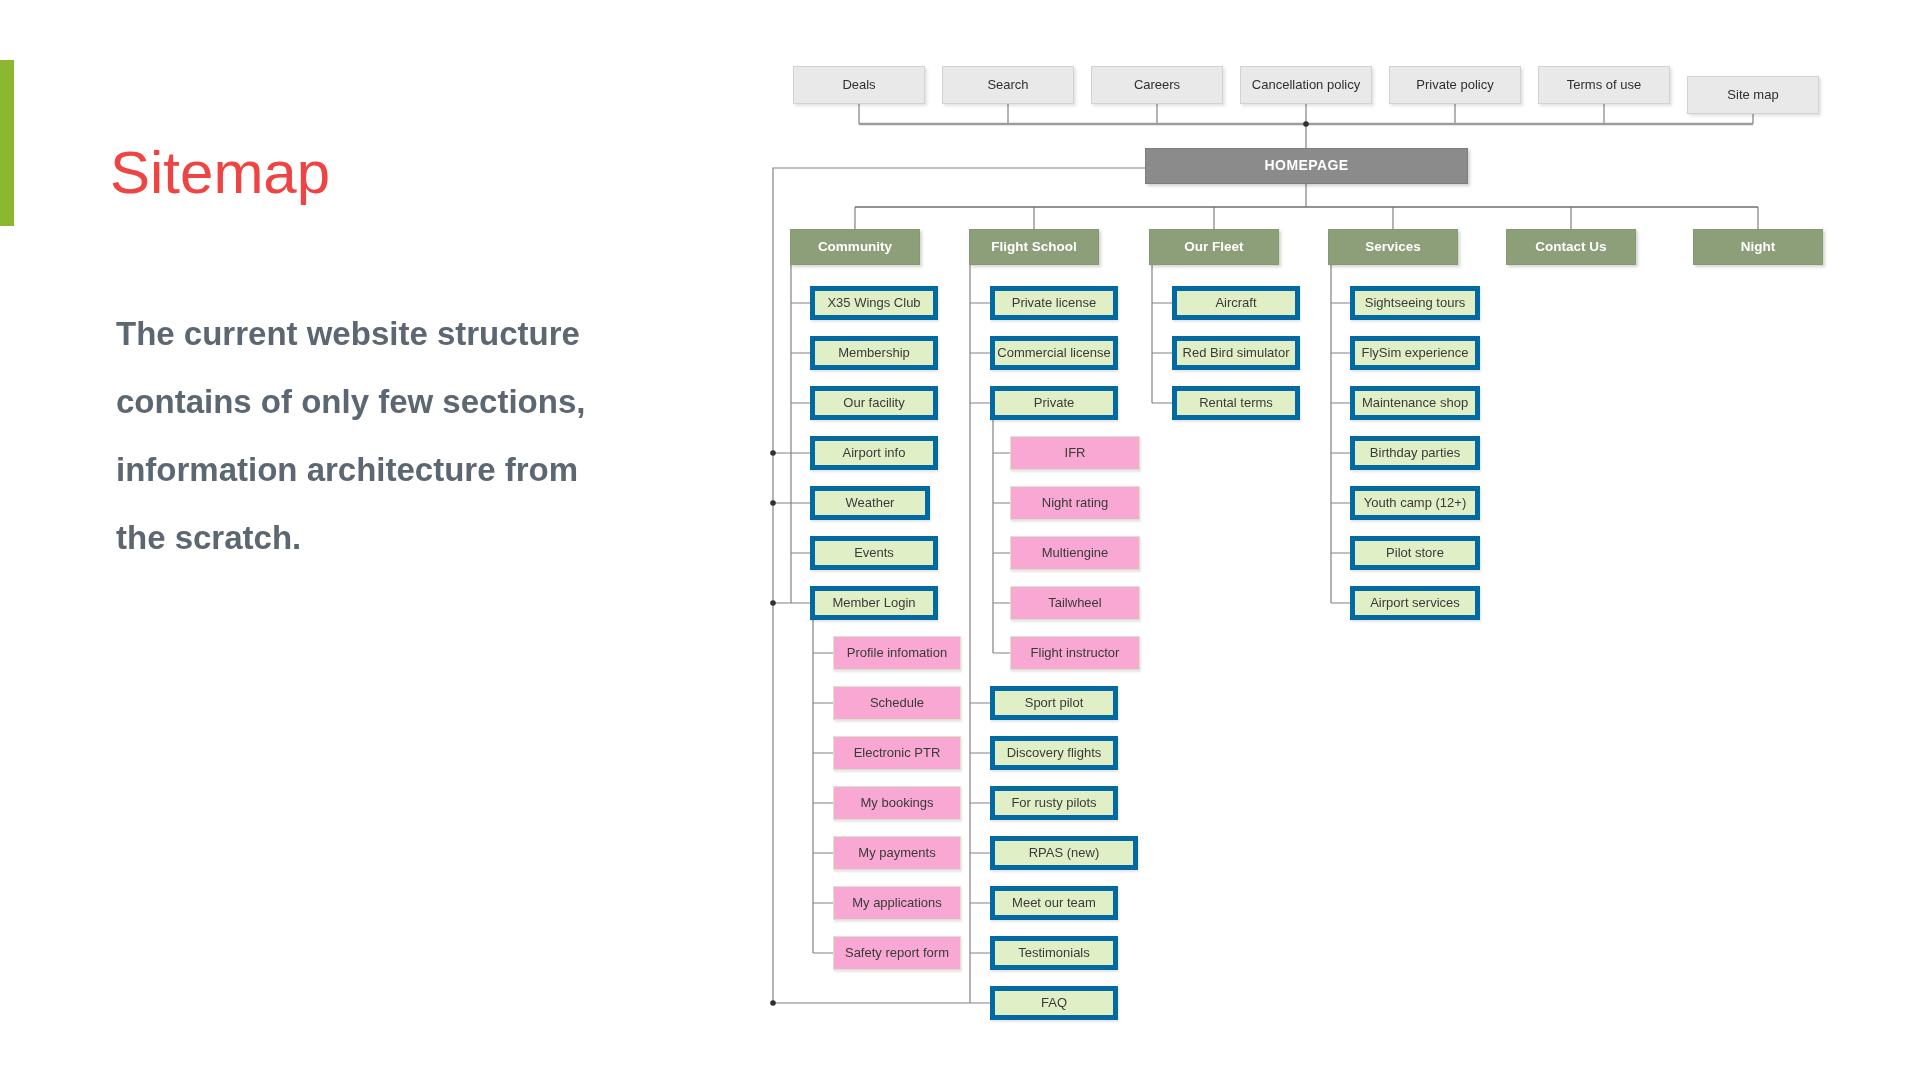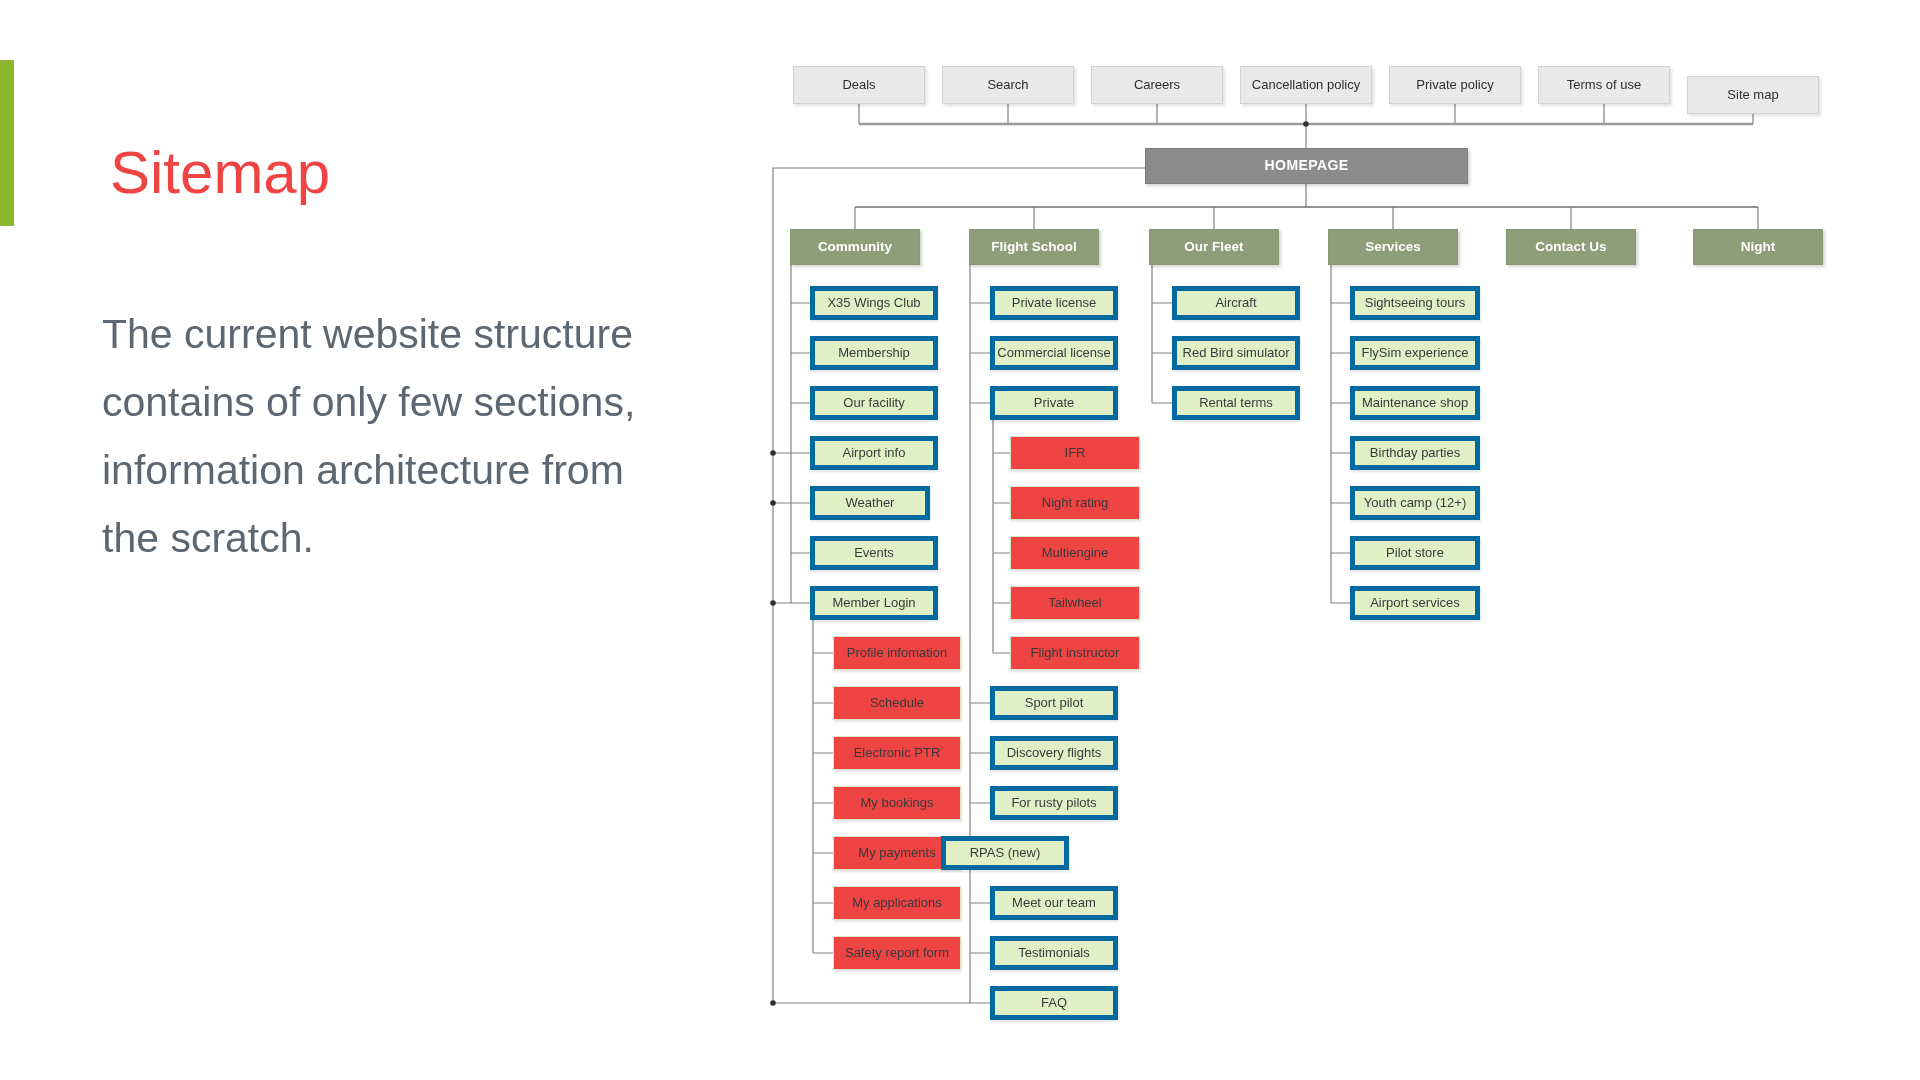--- a/index.html
+++ b/index.html
@@ -1,33 +1,33 @@
 <!DOCTYPE html>
 <html><head>
 <meta charset="utf-8">
 <style>
   html,body{margin:0;padding:0;background:#fff;}
   .slide{position:relative;width:1920px;height:1080px;background:#ffffff;overflow:hidden;
          font-family:"Liberation Sans",sans-serif;}
   .accent-bar{position:absolute;left:0;top:60px;width:14px;height:166px;background:#8cb82f;}
   .title{position:absolute;left:110px;top:138px;font-size:60px;font-weight:300;color:#ef4444;letter-spacing:0px;}
-  .desc{position:absolute;left:102px;top:300px;width:600px;color:#5d6771;font-size:41px;font-weight:400;}
+  .desc{position:absolute;left:116px;top:300px;width:600px;color:#5d6771;font-size:33px;font-weight:700;}
   .desc .line{height:68px;line-height:68px;white-space:nowrap;}
   svg.wires{position:absolute;left:0;top:0;}
   .node{position:absolute;box-sizing:border-box;display:flex;align-items:center;justify-content:center;
         text-align:left;font-size:13px;color:#2f2f2f;line-height:1.1;}
   .top-node{background:#e9e9e9;border:1px solid #d2d2d2;height:38px;width:132px;
             box-shadow:2px 2px 3px rgba(0,0,0,.12);}
   .homepage{background:#8b8b8b;border:1px solid #7d7d7d;color:#ffffff;font-weight:bold;font-size:14px;
             letter-spacing:.4px;height:36px;box-shadow:2px 2px 3px rgba(0,0,0,.18);}
   .sect{background:#8c9f78;border:1px solid #87996f;color:#ffffff;font-weight:600;font-size:13.5px;
         height:36px;width:130px;box-shadow:2px 2px 3px rgba(0,0,0,.18);}
   .leaf{background:#e1efc7;border:5px solid #0369a1;height:34px;color:#3a3a3a;
         box-shadow:1px 2px 2px rgba(0,0,0,.10);}
-  .leaf.lite{background:#ef4444;border:1px solid #d8e6c5;}
+  .leaf.lite{background:#f9a8d4;border:1px solid #d8e6c5;}
 </style>
 </head>
 <body>
 
 <div class="slide">
 
   <div class="accent-bar"></div>
   <div class="title">Sitemap</div>
   <div class="desc">
     <div class="line">The current website structure</div>
@@ -108,21 +108,21 @@
 
   <div class="node leaf lite" style="left:1010px;top:436px;width:130px">IFR</div>
   <div class="node leaf lite" style="left:1010px;top:486px;width:130px">Night rating</div>
   <div class="node leaf lite" style="left:1010px;top:536px;width:130px">Multiengine</div>
   <div class="node leaf lite" style="left:1010px;top:586px;width:130px">Tailwheel</div>
   <div class="node leaf lite" style="left:1010px;top:636px;width:130px">Flight instructor</div>
 
   <div class="node leaf" style="left:990px;top:686px;width:128px">Sport pilot</div>
   <div class="node leaf" style="left:990px;top:736px;width:128px">Discovery flights</div>
   <div class="node leaf" style="left:990px;top:786px;width:128px">For rusty pilots</div>
-  <div class="node leaf" style="left:941px;top:836px;width:128px">RPAS (new)</div>
+  <div class="node leaf" style="left:990px;top:836px;width:148px">RPAS (new)</div>
   <div class="node leaf" style="left:990px;top:886px;width:128px">Meet our team</div>
   <div class="node leaf" style="left:990px;top:936px;width:128px">Testimonials</div>
   <div class="node leaf" style="left:990px;top:986px;width:128px">FAQ</div>
 
   <div class="node leaf" style="left:1172px;top:286px;width:128px">Aircraft</div>
   <div class="node leaf" style="left:1172px;top:336px;width:128px">Red Bird simulator</div>
   <div class="node leaf" style="left:1172px;top:386px;width:128px">Rental terms</div>
 
   <div class="node leaf" style="left:1350px;top:286px;width:130px">Sightseeing tours</div>
   <div class="node leaf" style="left:1350px;top:336px;width:130px">FlySim experience</div>

